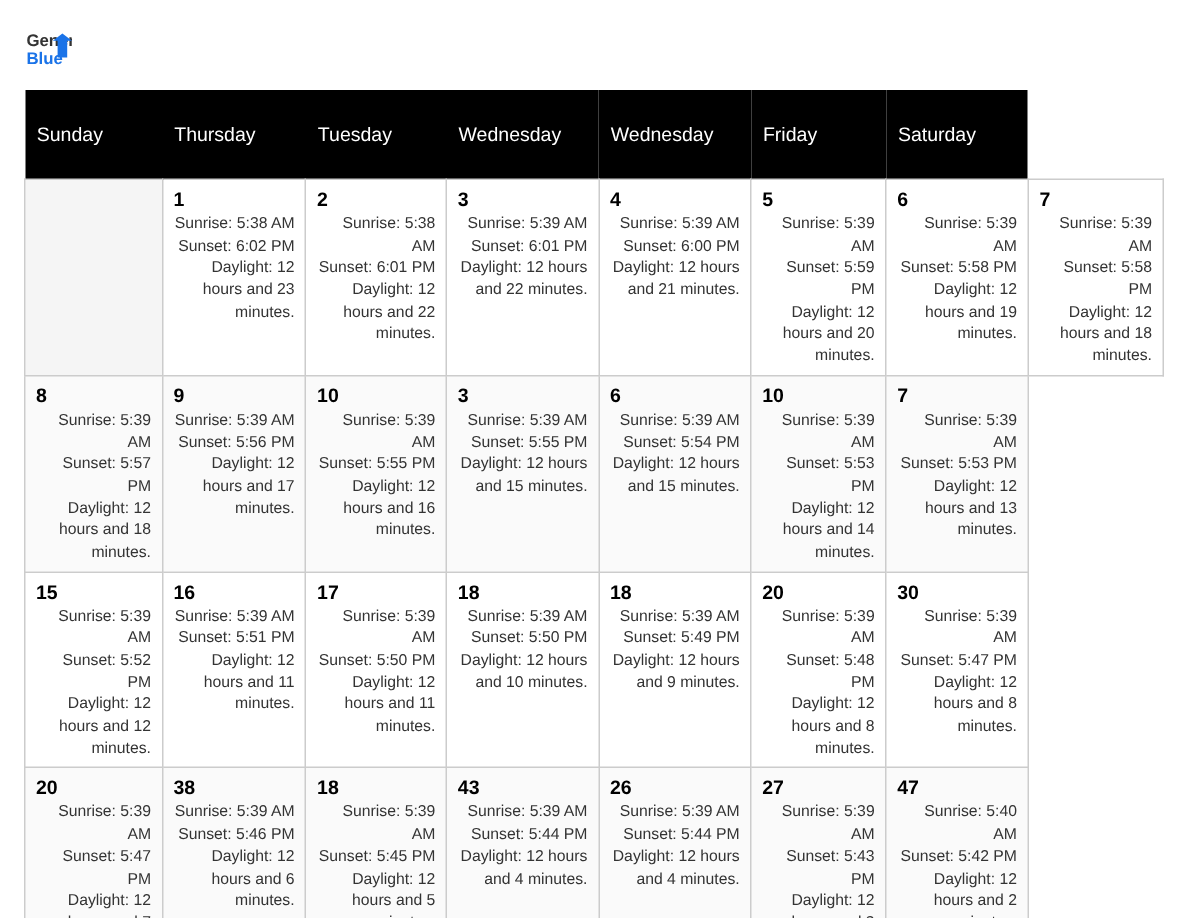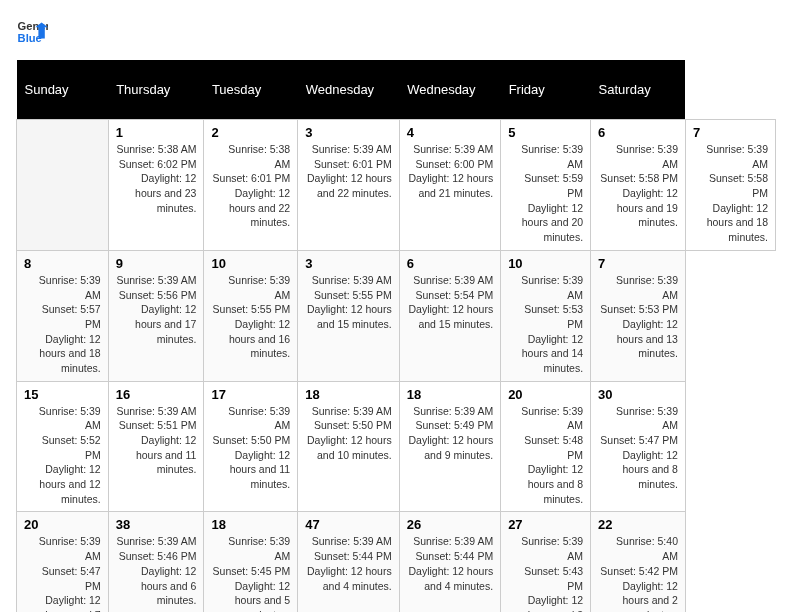--- a/index.html
+++ b/index.html
@@ -205,33 +205,33 @@
         </td>
         <td>
           <span class="day-num">38</span>
           <div class="day-info">Sunrise: 5:39 AM<br>Sunset: 5:46 PM<br>Daylight: 12 hours and 6 minutes.</div>
         </td>
         <td>
           <span class="day-num">18</span>
           <div class="day-info">Sunrise: 5:39 AM<br>Sunset: 5:45 PM<br>Daylight: 12 hours and 5 minutes.</div>
         </td>
         <td>
-          <span class="day-num">47</span>
+          <span class="day-num">43</span>
           <div class="day-info">Sunrise: 5:39 AM<br>Sunset: 5:44 PM<br>Daylight: 12 hours and 4 minutes.</div>
         </td>
         <td>
           <span class="day-num">26</span>
           <div class="day-info">Sunrise: 5:39 AM<br>Sunset: 5:44 PM<br>Daylight: 12 hours and 4 minutes.</div>
         </td>
         <td>
           <span class="day-num">27</span>
           <div class="day-info">Sunrise: 5:39 AM<br>Sunset: 5:43 PM<br>Daylight: 12 hours and 3 minutes.</div>
         </td>
         <td>
-          <span class="day-num">22</span>
+          <span class="day-num">47</span>
           <div class="day-info">Sunrise: 5:40 AM<br>Sunset: 5:42 PM<br>Daylight: 12 hours and 2 minutes.</div>
         </td>
       </tr>
       <tr>
         <td></td>
         <td></td>
         <td class="empty"></td>
         <td class="empty"></td>
         <td class="empty"></td>
         <td class="empty"></td>

